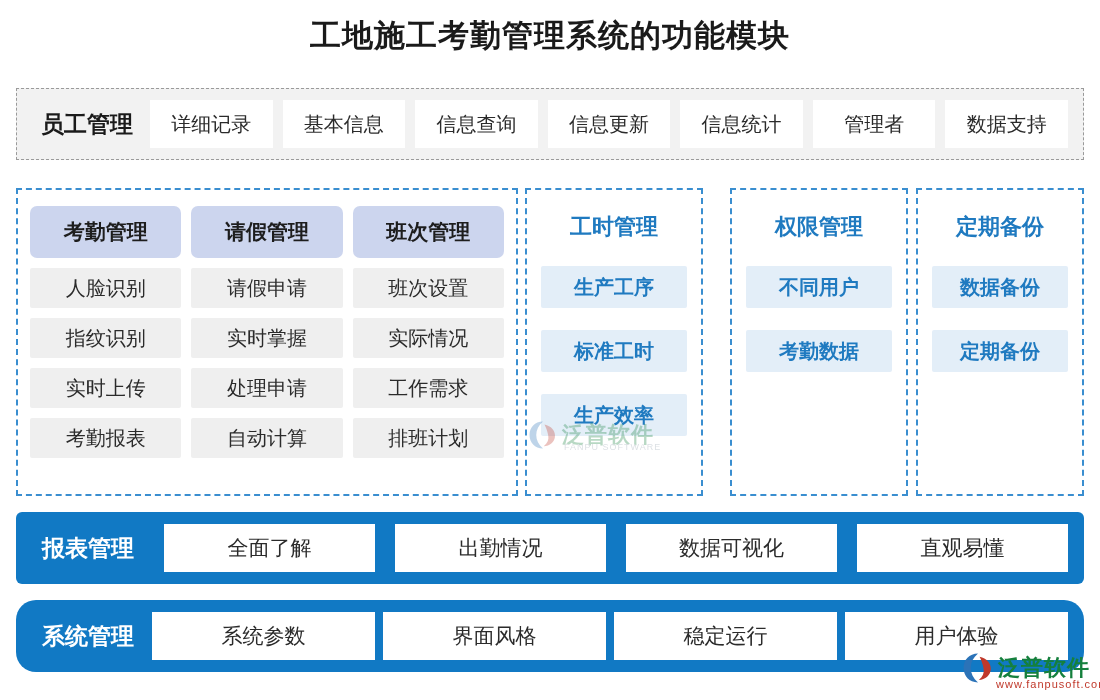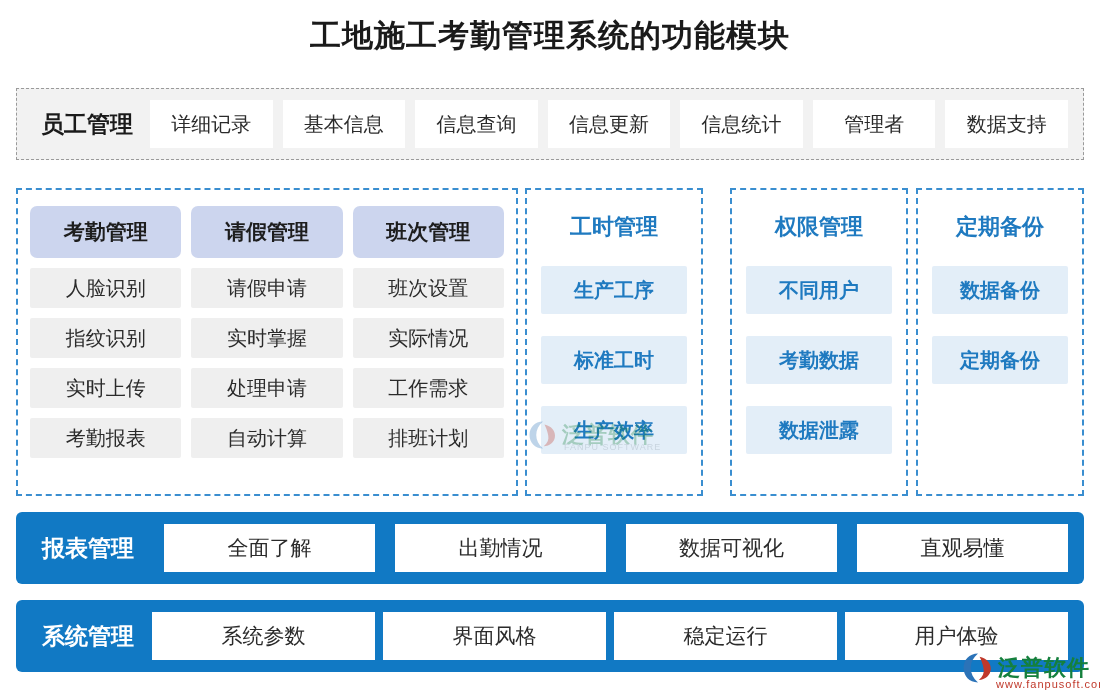--- a/index.html
+++ b/index.html
@@ -131,21 +131,21 @@
   }
   .col-head-blue {
     font-size: 22px;
     font-weight: bold;
     color: #1f7ac0;
     text-align: center;
     margin-bottom: 24px;
     white-space: nowrap;
   }
   .col-item-blue {
-    height: 48px;
+    height: 42px;
     background: #e3eef8;
     border-radius: 2px;
     display: flex;
     align-items: center;
     justify-content: center;
     font-size: 20px;
     font-weight: bold;
     color: #1f7ac0;
     margin-bottom: 22px;
     white-space: nowrap;
@@ -158,21 +158,21 @@
     width: 1068px;
     height: 72px;
     background: #1179c4;
     border-radius: 6px;
     display: flex;
     align-items: center;
     padding: 0 12px;
     box-sizing: border-box;
   }
   #bar-report { top: 512px; gap: 12px; }
-  #bar-system { top: 600px; }
+  #bar-system { top: 600px; border-radius: 20px; }
   .blue-bar .bar-title {
     font-size: 23px;
     font-weight: bold;
     color: #ffffff;
     padding: 0 14px 0 14px;
     white-space: nowrap;
   }
   .blue-bar .bar-chip {
     flex: 1 1 0;
     margin: 0 4px;
@@ -291,21 +291,20 @@
       <div class="col-item-blue">标准工时</div>
       <div class="col-item-blue">生产效率</div>
     </div>
   </div>
 
   <div class="col-box" id="col-permission">
     <div class="single-col-inner">
       <div class="col-head-blue">权限管理</div>
       <div class="col-item-blue">不同用户</div>
       <div class="col-item-blue">考勤数据</div>
-      <div class="col-item-blue">数据泄露</div>
     </div>
   </div>
 
   <div class="col-box" id="col-data">
     <div class="single-col-inner">
       <div class="col-head-blue">定期备份</div>
       <div class="col-item-blue">数据备份</div>
       <div class="col-item-blue">定期备份</div>
     </div>
   </div>

